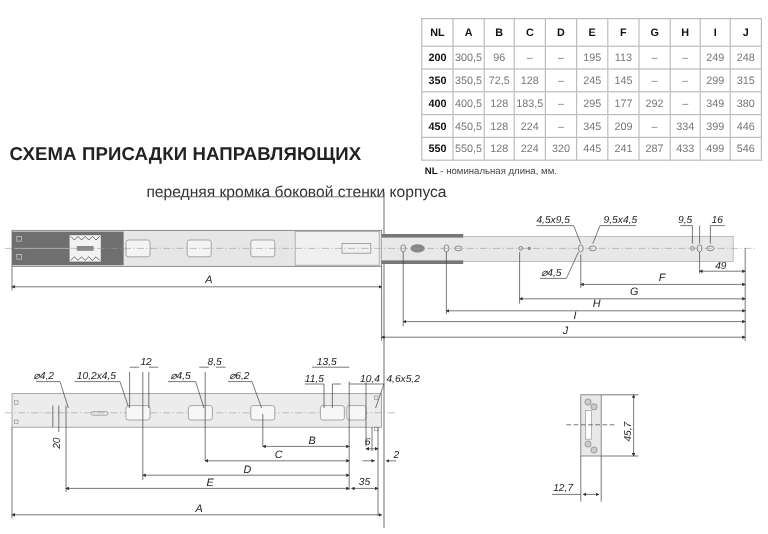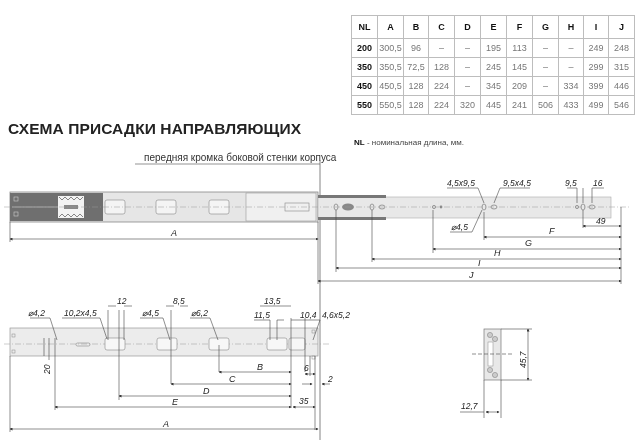--- a/index.html
+++ b/index.html
@@ -5,21 +5,21 @@
   html, body { margin:0; padding:0; background:#ffffff; }
   body { width:640px; height:445px; position:relative; overflow:hidden; font-family:"Liberation Sans", sans-serif; color:#222; }
   .spec-table { position:absolute; left:351px; top:15px; border-collapse:collapse; font-size:9px; }
   .spec-table th, .spec-table td { border:1px solid #bdbdbd; text-align:center; padding:0; height:18px; }
   .spec-table th { font-weight:bold; color:#111; height:22px; }
   .spec-table td { color:#777; }
   .spec-table td.nl { color:#111; font-weight:bold; }
   .title { position:absolute; left:8px; top:120px; font-size:15.5px; font-weight:bold; color:#222; letter-spacing:0.1px;text-align:right; }
   .note { position:absolute; left:354px; top:138px; font-size:8px; color:#444;text-align:right; }
   .note b { color:#111; }
-  .edge-label { position:absolute; left:144px; top:152px; font-size:10px; color:#333; }
+  .edge-label { position:absolute; left:122px; top:152px; font-size:13px; color:#333; }
   svg { position:absolute; left:0; top:0; }
   .dim { font-family:"Liberation Sans", sans-serif; font-style:italic; font-size:8.5px; fill:#222; }
   .lbl { font-family:"Liberation Sans", sans-serif; font-style:italic; font-size:9px; fill:#222; }
 </style>
 </head>
 <body>
 
 <table class="spec-table">
   <thead>
     <tr>
@@ -57,41 +57,54 @@
         <td>128</td>
         <td>–</td>
         <td>245</td>
         <td>145</td>
         <td>–</td>
         <td>–</td>
         <td>299</td>
         <td>315</td>
       </tr>
       <tr>
+        <td class="nl">400</td>
+        <td>400,5</td>
+        <td>128</td>
+        <td>183,5</td>
+        <td>–</td>
+        <td>295</td>
+        <td>177</td>
+        <td>292</td>
+        <td>–</td>
+        <td>349</td>
+        <td>380</td>
+      </tr>
+      <tr>
         <td class="nl">450</td>
         <td>450,5</td>
         <td>128</td>
         <td>224</td>
         <td>–</td>
         <td>345</td>
         <td>209</td>
         <td>–</td>
         <td>334</td>
         <td>399</td>
         <td>446</td>
       </tr>
       <tr>
         <td class="nl">550</td>
         <td>550,5</td>
         <td>128</td>
         <td>224</td>
         <td>320</td>
         <td>445</td>
         <td>241</td>
-        <td>506</td>
+        <td>287</td>
         <td>433</td>
         <td>499</td>
         <td>546</td>
       </tr>
     </tbody>
 </table>
 
 <div class="title">СХЕМА ПРИСАДКИ НАПРАВЛЯЮЩИХ</div>
 <div class="note"><b>NL</b><span> - номинальная длина, мм.</span></div>
 <div class="edge-label">передняя кромка боковой стенки корпуса</div>

